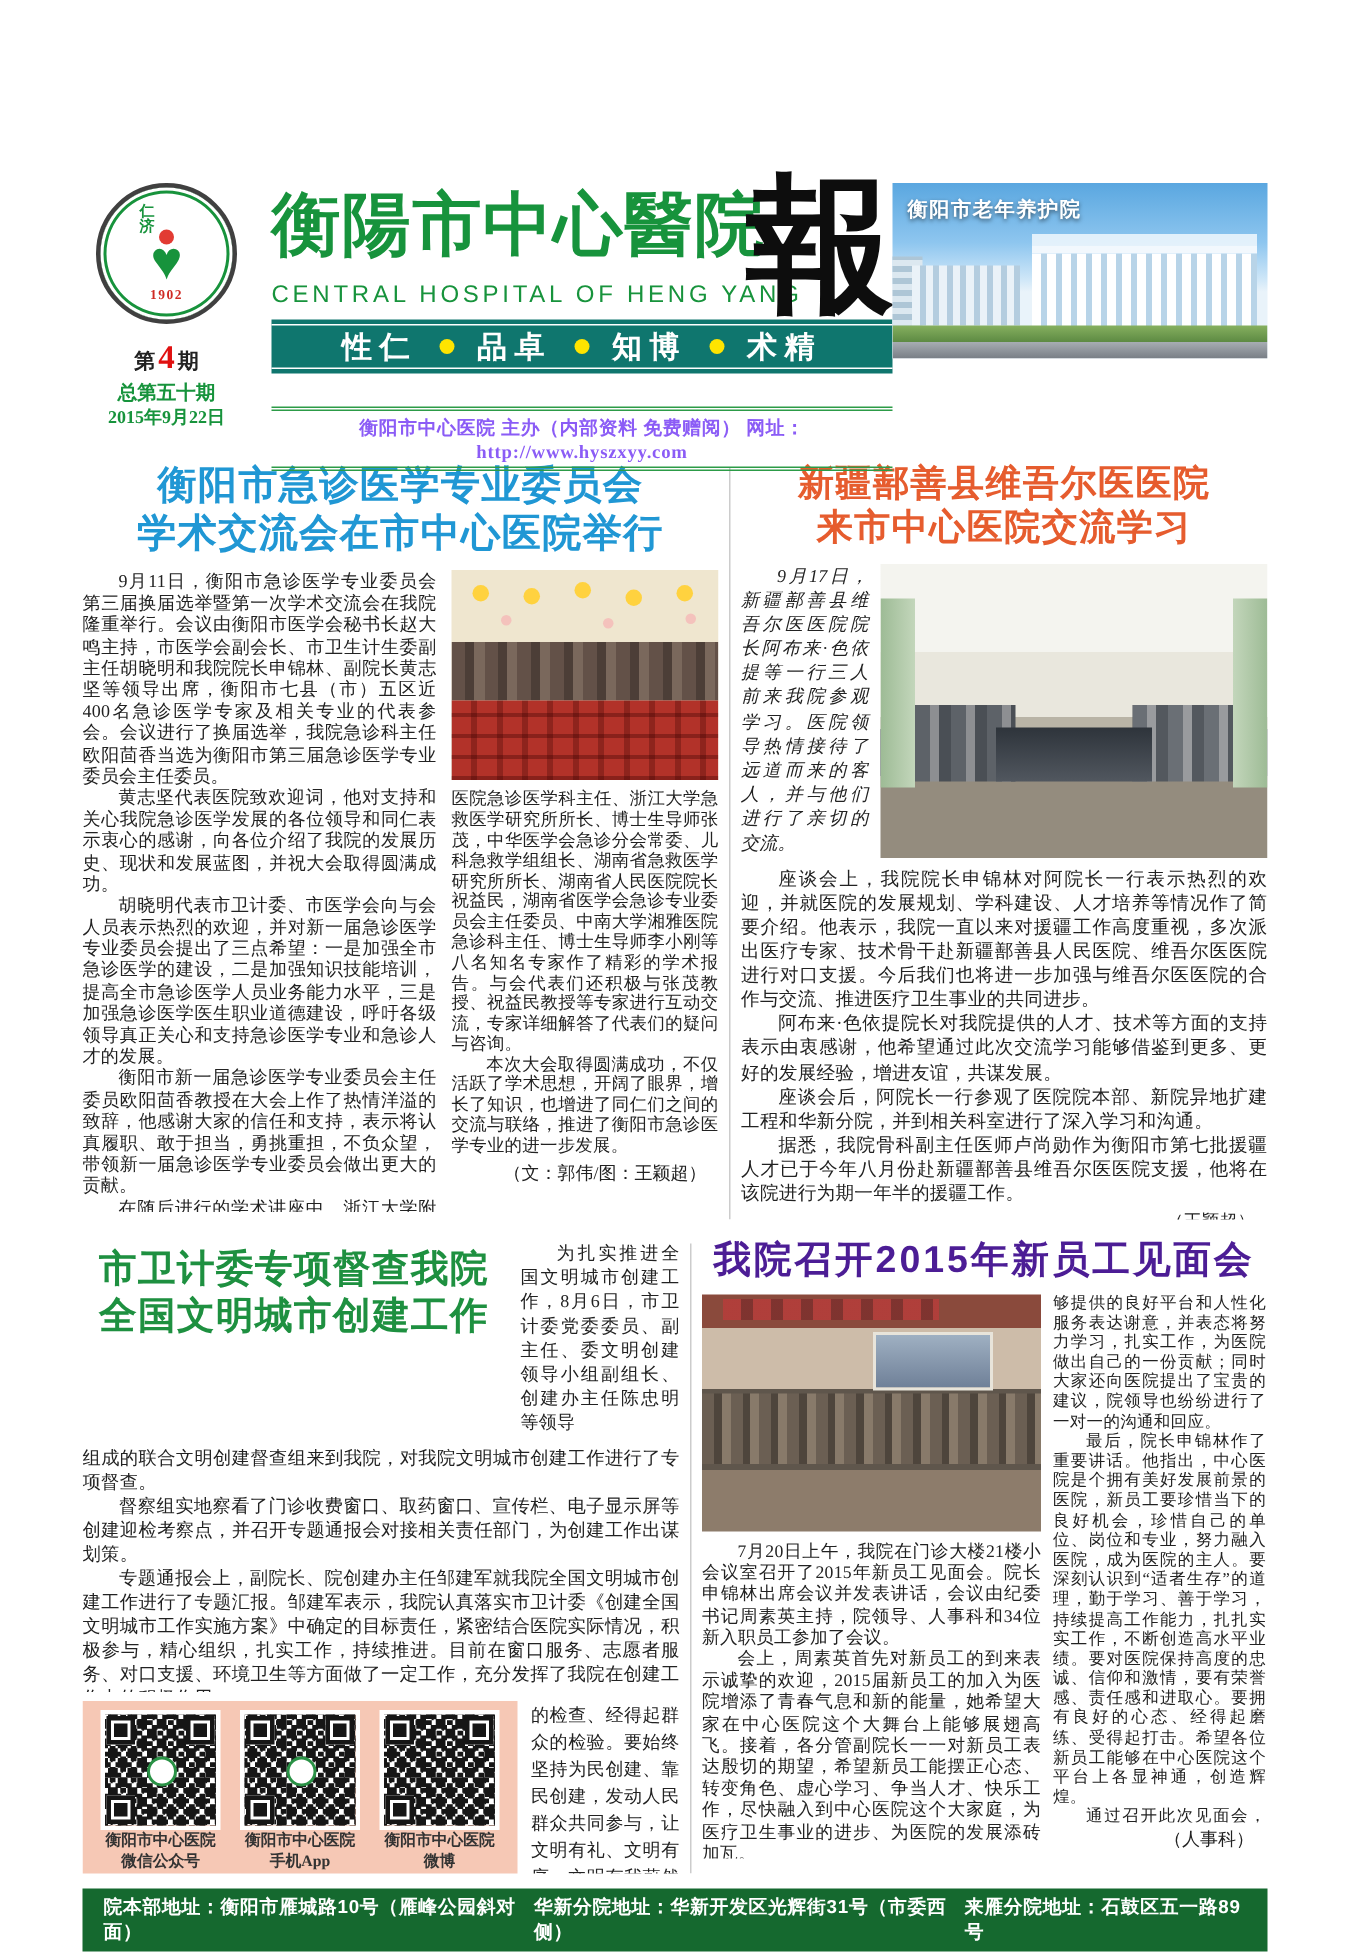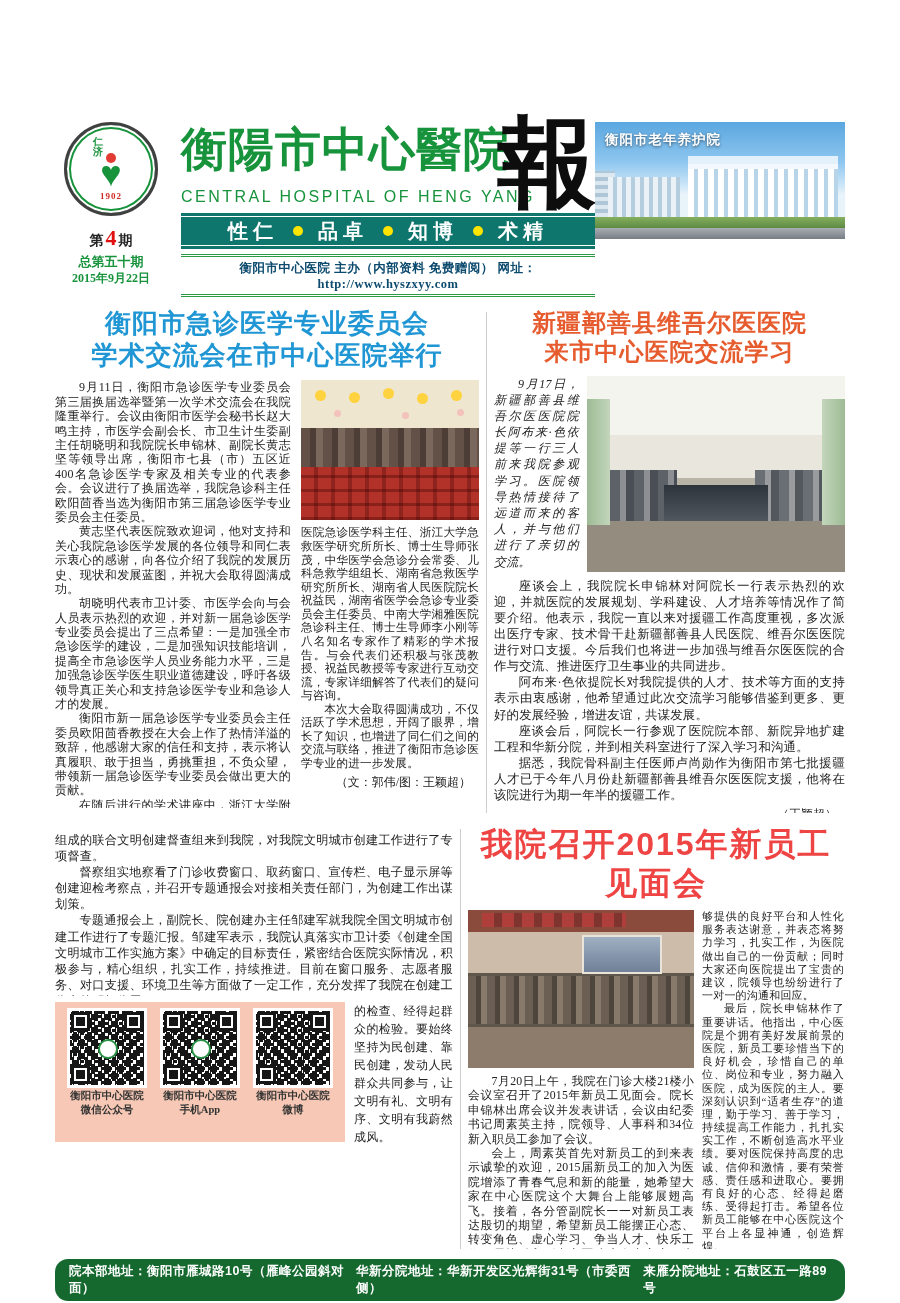--- a/index.html
+++ b/index.html
@@ -22,21 +22,21 @@
 
   .m-center{position:relative;padding-left:14px;}
   .title-row{position:relative;height:64px;}
   .title-cn{font-size:46px;font-weight:bold;color:#17933c;letter-spacing:1px;line-height:1.2;white-space:nowrap;}
   .bao{position:absolute;right:-2px;top:-10px;font-size:100px;line-height:1;color:#0d0d0d;font-weight:bold;font-family:"DejaVu Serif",serif;}
   .title-en{color:#17933c;font-size:16px;letter-spacing:2.5px;font-family:"Liberation Sans",sans-serif;margin-top:2px;white-space:nowrap;}
   .slogan-bar{margin-top:7px;height:36px;background:#0f766e;position:relative;display:flex;align-items:center;justify-content:center;}
   .slogan-bar::after{content:"";position:absolute;left:0;right:0;top:3px;bottom:3px;border-top:1px solid #fff;border-bottom:1px solid #fff;pointer-events:none;}
   .slogan-word{color:#fff;font-size:20px;font-weight:bold;letter-spacing:5px;}
   .slogan-dot{width:10px;height:10px;border-radius:50%;background:#ffe400;margin:0 15px;}
-  .publisher{margin-top:5px;border-top:3px double #2c9b47;border-bottom:3px double #2c9b47;padding:3px 0 2px;text-align:center;color:#0c4a6e;font-size:12.5px;font-weight:bold;letter-spacing:.5px;}
+  .publisher{margin-top:22px;border-top:3px double #2c9b47;border-bottom:3px double #2c9b47;padding:3px 0 2px;text-align:center;color:#8b5cf6;font-size:12.5px;font-weight:bold;letter-spacing:.5px;}
 
   
   .photo-banner{width:250px;height:117px;position:relative;overflow:hidden;background:linear-gradient(180deg,#5aa7e0 0%,#8ec6ef 34%,#cfe7f8 55%,#e9f3fa 62%);}
   .bann-bld-main{position:absolute;left:37%;right:3%;top:36%;bottom:17%;background:repeating-linear-gradient(90deg,#ffffff 0 6px,#b8d4e8 6px 10px);border-top:5px solid #f2f8fd;box-shadow:0 -8px 0 rgba(255,255,255,.75);}
   .bann-bld-left{position:absolute;left:5%;width:29%;top:47%;bottom:19%;background:repeating-linear-gradient(90deg,#eaf2f8 0 5px,#b4cddf 5px 9px);}
   .bann-bld-far{position:absolute;left:-4%;width:12%;top:42%;bottom:19%;background:repeating-linear-gradient(0deg,#dce8f0 0 4px,#aec6d6 4px 8px);}
   .bann-grass{position:absolute;left:0;right:0;bottom:9%;height:10%;background:linear-gradient(180deg,#86b05f,#5d8a43);}
   .bann-road{position:absolute;left:0;right:0;bottom:0;height:9%;background:linear-gradient(180deg,#a7adb3,#787e85);}
   .bann-caption{position:absolute;top:9px;left:10px;color:#fff;font-size:13.5px;font-weight:bold;letter-spacing:1px;text-shadow:0 1px 3px rgba(0,0,0,.55);}
 
@@ -47,21 +47,21 @@
   .v-div{width:1px;background:#cccccc;margin:4px 7px 0 7px;}
 
   
   .top-articles{display:flex;margin-top:14px;height:505px;overflow:hidden;}
   .col-a{width:424px;}
   .col-b{width:352px;}
   .headline{font-family:"Liberation Sans","DejaVu Sans",sans-serif;font-weight:bold;text-align:center;line-height:1.22;letter-spacing:1px;}
   .hl-blue{color:#2097d4;font-size:26px;}
   .hl-orange{color:#e65c2e;font-size:24px;}
   .hl-green{color:#1e9040;font-size:25px;}
-  .hl-red{color:#ef4444;font-size:32px;letter-spacing:2px;}
+  .hl-red{color:#4c1d95;font-size:25px;letter-spacing:2px;}
   .a1-body{display:flex;gap:10px;margin-top:9px;height:428px;overflow:hidden;}
   .a1c1{width:236px;}
   .a1c2{width:178px;}
   .a1c2 p.para{font-size:11.6px;line-height:1.17;}
   
   .photo-conf{width:178px;height:140px;position:relative;overflow:hidden;margin-bottom:6px;background:#efe6cf;}
   .conf-lights{position:absolute;left:14px;top:10px;width:11px;height:11px;border-radius:50%;background:#ffd23f;box-shadow:34px 2px 0 #ffd23f,68px -2px 0 #ffd23f,102px 3px 0 #ffd23f,136px 0 0 #ffd23f,17px 18px 0 -2px #f4c2bc,85px 20px 0 -2px #f4c2bc,140px 17px 0 -2px #f4c2bc;}
   .conf-crowd{position:absolute;left:0;right:0;top:34%;height:28%;background:repeating-linear-gradient(90deg,#635148 0 9px,#4c3e37 9px 15px,#7a685c 15px 22px);}
   .conf-chairs{position:absolute;left:0;right:0;bottom:0;height:38%;background:repeating-linear-gradient(90deg,#b23229 0 13px,#8e241d 13px 17px);}
   .conf-chairs::after{content:"";position:absolute;inset:0;background:repeating-linear-gradient(0deg,rgba(60,0,0,.35) 0 3px,transparent 3px 14px);}
@@ -110,21 +110,21 @@
   .a4c1 .paras{margin-top:6px;height:212px;overflow:hidden;}
   .a4c1 p.para{font-size:11.8px;line-height:1.22;}
   .a4c2 .paras{height:352px;overflow:hidden;}
   .a4c2 p.para{font-size:11px;line-height:1.2;}
   .photo-meet2{width:226px;height:158px;position:relative;overflow:hidden;background:linear-gradient(180deg,#8a4a3c 0 14%,#cdbca9 14% 40%,#5f564c 40% 74%,#8d7c6b 74% 100%);}
   .meet2-screen{position:absolute;right:14%;top:16%;width:34%;height:22%;background:linear-gradient(180deg,#9fb0c2,#6f8098);border:2px solid #e8e4da;}
   .meet2-banner{position:absolute;left:6%;top:2%;right:30%;height:9%;background:repeating-linear-gradient(90deg,#c03a3a 0 12px,#7a2a2a 12px 20px);opacity:.7;}
   .meet2-crowd{position:absolute;left:0;right:0;top:42%;height:30%;background:repeating-linear-gradient(90deg,#6b5f53 0 8px,#4e453c 8px 13px,#887a6a 13px 19px);}
 
   
-  .footer-bar{margin-top:10px;background:#15692f;color:#ffffff;display:flex;justify-content:space-between;align-items:center;padding:4px 14px;font-family:"Liberation Sans","DejaVu Sans",sans-serif;font-size:12.5px;font-weight:bold;letter-spacing:.5px;border-radius:13px;}
+  .footer-bar{margin-top:10px;background:#15692f;color:#ffffff;display:flex;justify-content:space-between;align-items:center;padding:4px 14px;font-family:"Liberation Sans","DejaVu Sans",sans-serif;font-size:12.5px;font-weight:bold;letter-spacing:.5px;}
 </style>
 </head>
 <body>
 
 <div class="page">
 
   <div class="masthead">
     <div class="m-left">
       <div class="logo">
         <div class="logo-top">仁济</div>
@@ -219,20 +219,29 @@
         <p class="para">座谈会后，阿院长一行参观了医院院本部、新院异地扩建工程和华新分院，并到相关科室进行了深入学习和沟通。</p>
         <p class="para">据悉，我院骨科副主任医师卢尚勋作为衡阳市第七批援疆人才已于今年八月份赴新疆鄯善县维吾尔医医院支援，他将在该院进行为期一年半的援疆工作。</p>
         <div class="byline">（王颖超）</div>
       </div>
     </div>
   </div>
 
   <div class="bottom-articles">
 
     <div class="col-c">
+      <div class="a3-head-row">
+        <div class="a3-headline headline hl-green">
+          <div>市卫计委专项督查我院</div>
+          <div>全国文明城市创建工作</div>
+        </div>
+        <div class="a3-intro">
+          <p class="para">为扎实推进全国文明城市创建工作，8月6日，市卫计委党委委员、副主任、委文明创建领导小组副组长、创建办主任陈忠明等领导</p>
+        </div>
+      </div>
       <div class="a3-paras">
         <p class="para cont">组成的联合文明创建督查组来到我院，对我院文明城市创建工作进行了专项督查。</p>
         <p class="para">督察组实地察看了门诊收费窗口、取药窗口、宣传栏、电子显示屏等创建迎检考察点，并召开专题通报会对接相关责任部门，为创建工作出谋划策。</p>
         <p class="para">专题通报会上，副院长、院创建办主任邹建军就我院全国文明城市创建工作进行了专题汇报。邹建军表示，我院认真落实市卫计委《创建全国文明城市工作实施方案》中确定的目标责任，紧密结合医院实际情况，积极参与，精心组织，扎实工作，持续推进。目前在窗口服务、志愿者服务、对口支援、环境卫生等方面做了一定工作，充分发挥了我院在创建工作中的积极作用。</p>
 
       </div>
       <div class="a3-bottom-row">
         <div class="qr-panel">
           <div class="qr-unit">
             <div class="qr">

